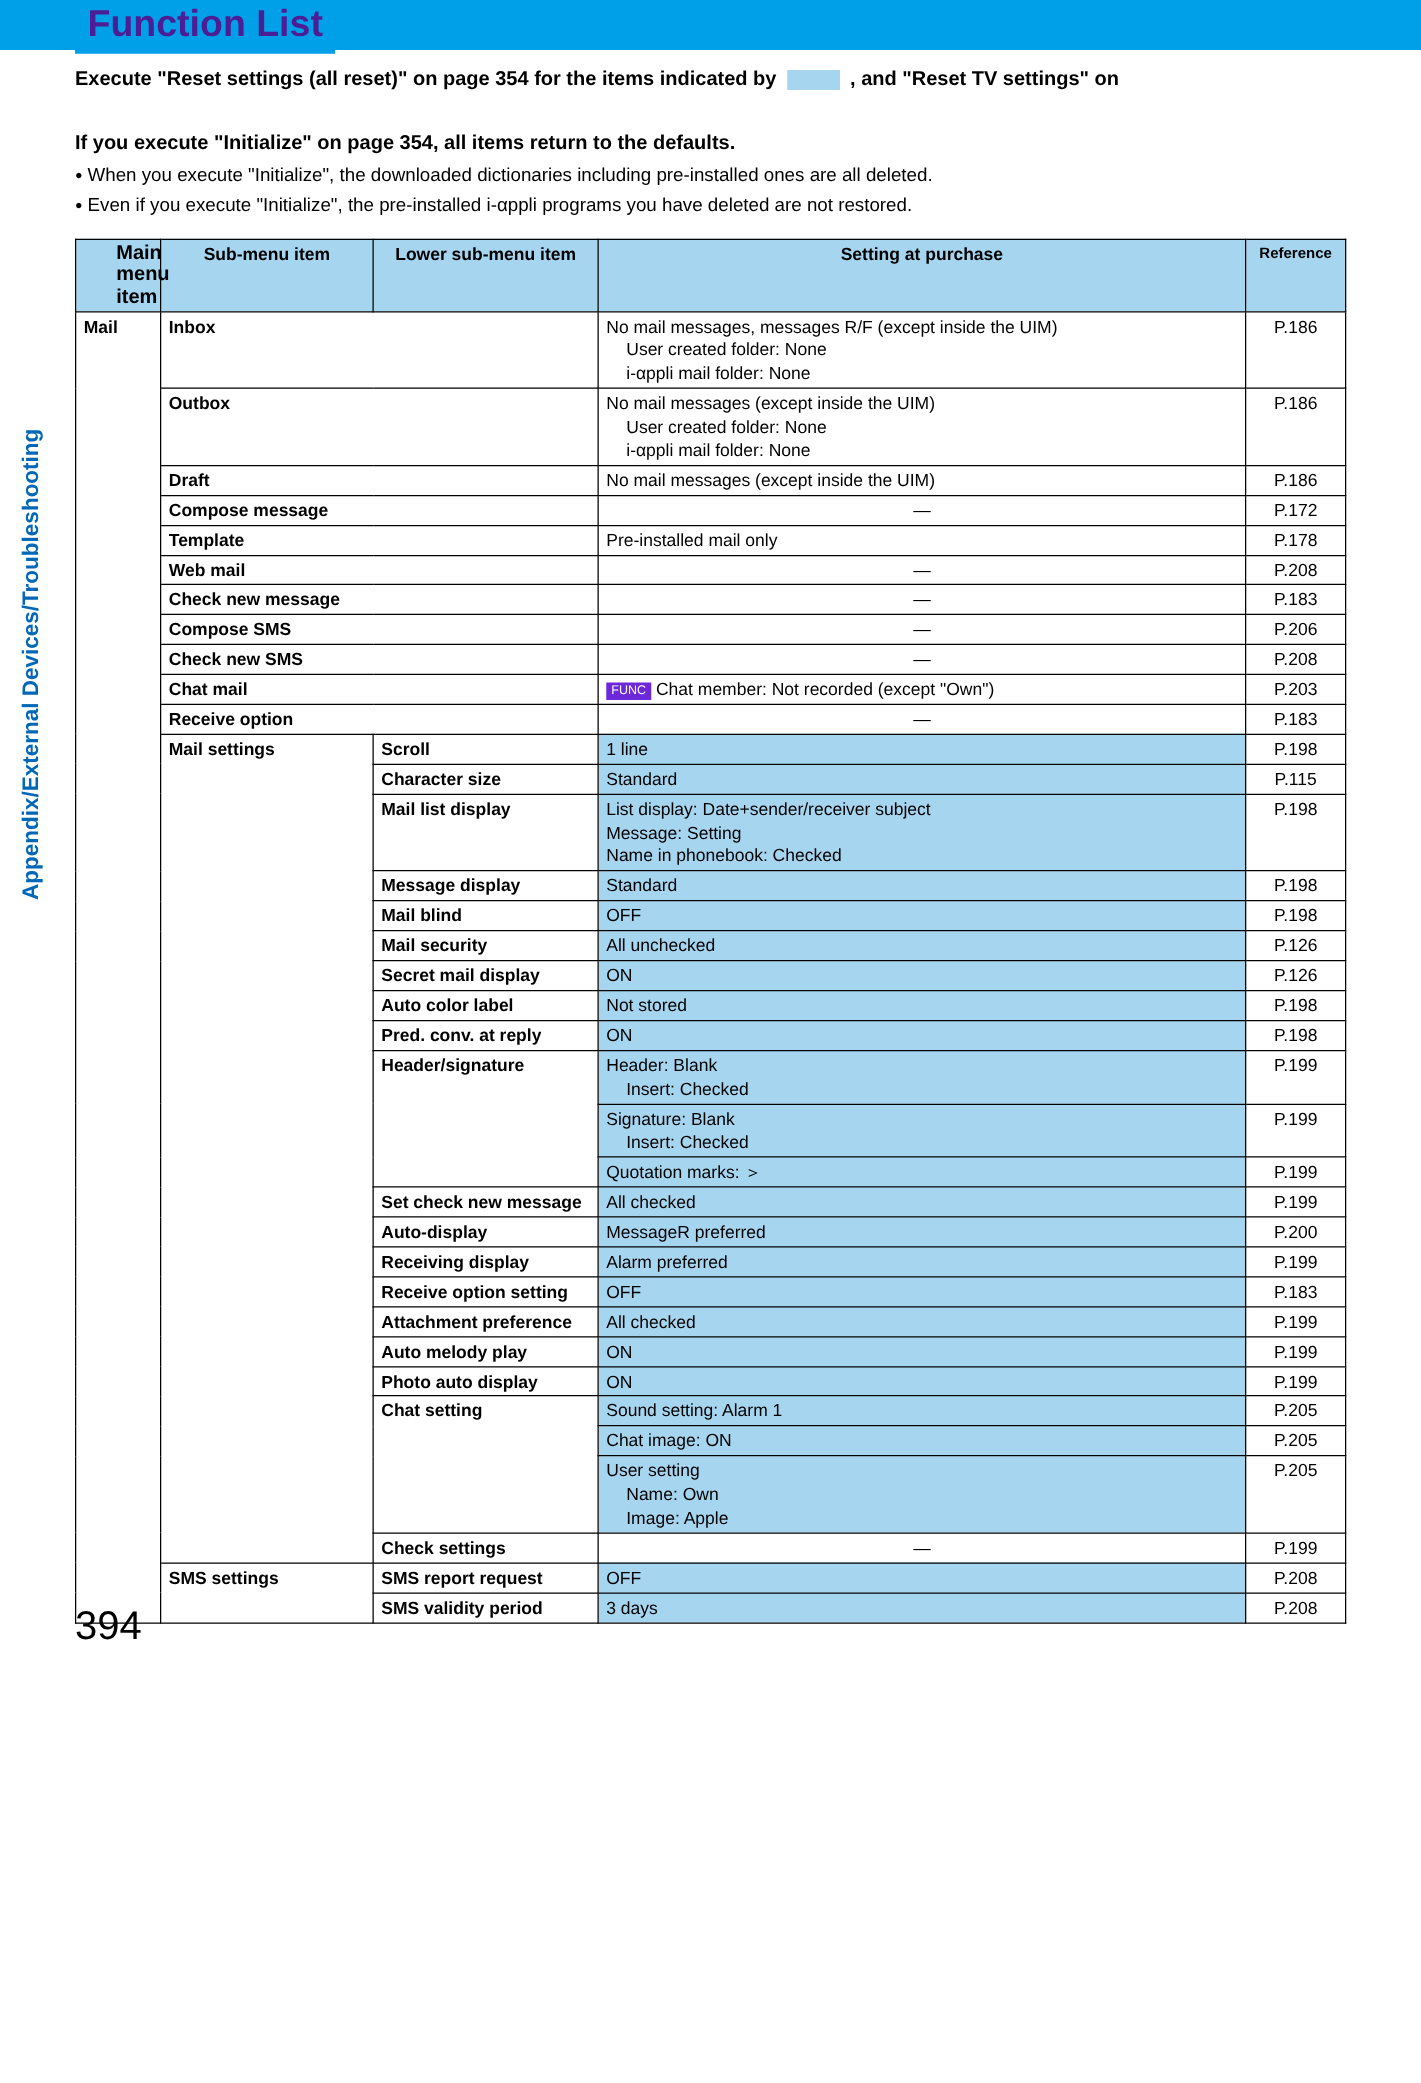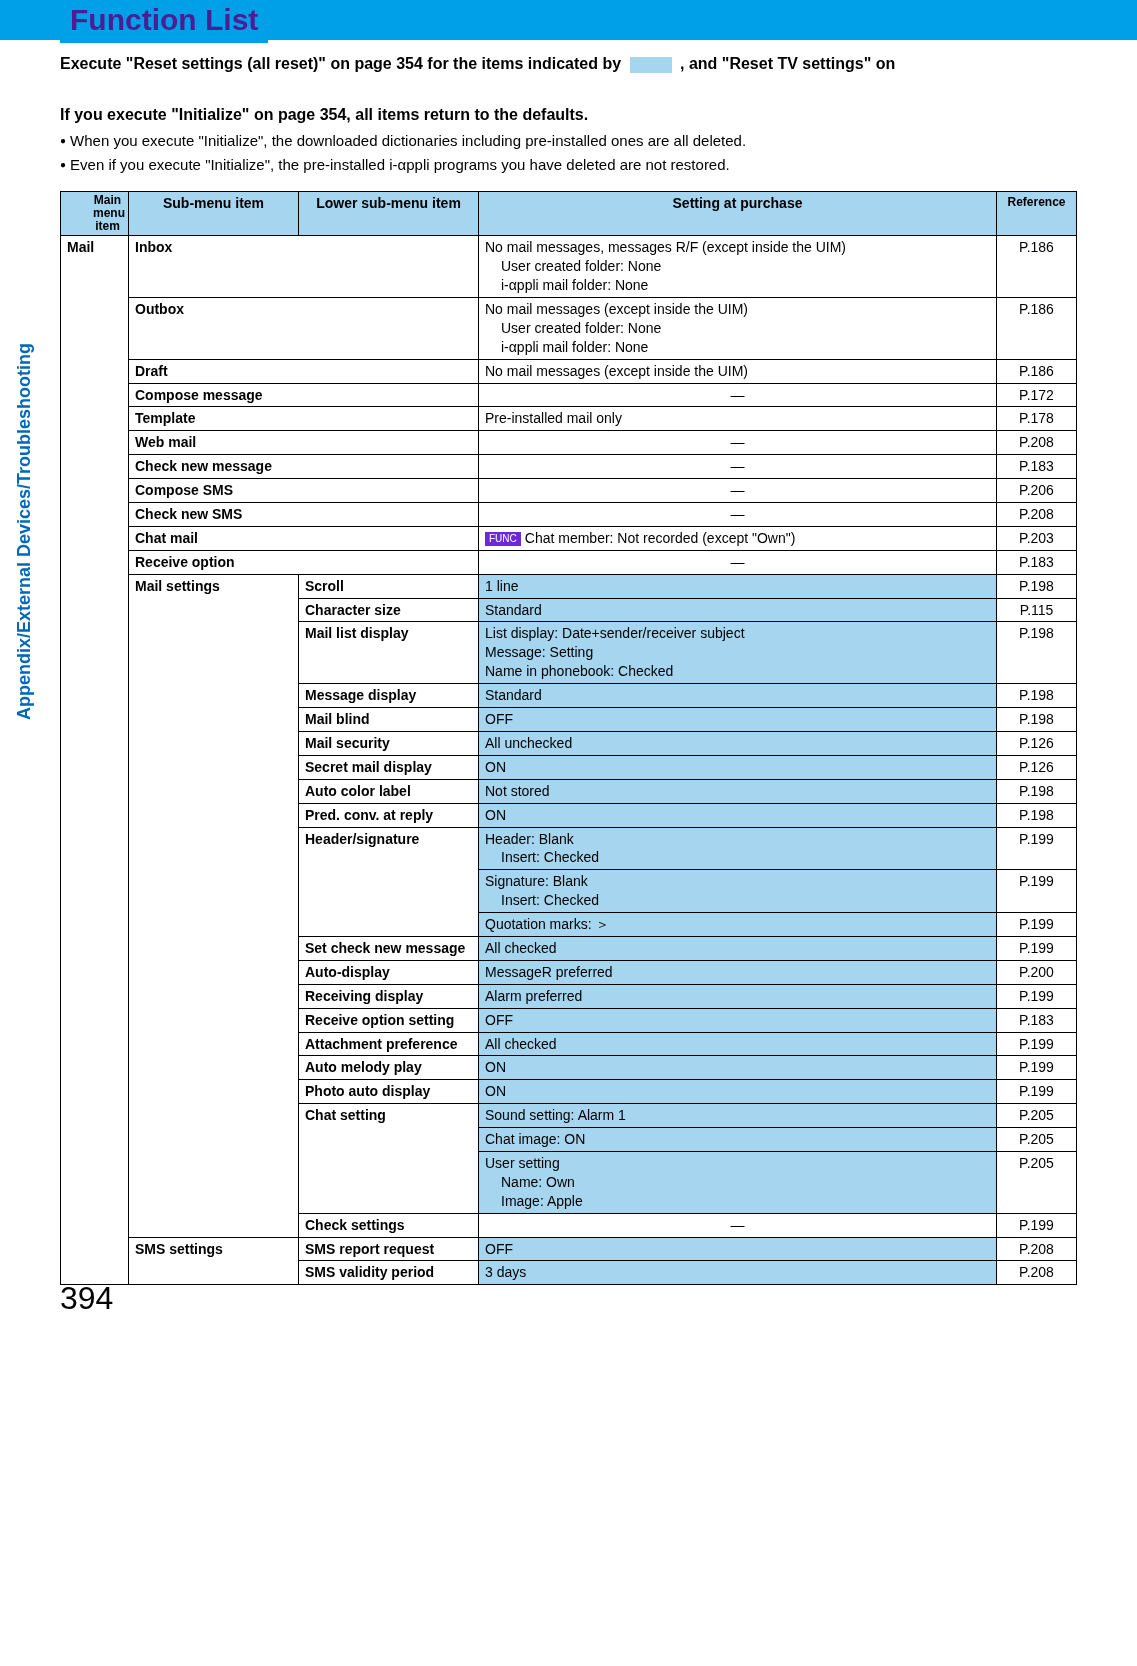--- a/index.html
+++ b/index.html
@@ -64,21 +64,21 @@
     transform: rotate(-90deg);
     transform-origin: left top;
     font-weight: bold;
     color: #0068b7;
     font-size: 18px;
     white-space: nowrap;
   }
   .pagenum {
     position: absolute;
     left: 60px;
-    bottom: 8px;
+    bottom: 20px;
     font-size: 32px;
   }
   table.func {
     border-collapse: collapse;
     width: 100%;
     margin-top: 14px;
     font-size: 14px;
     table-layout: fixed;
   }
   table.func th, table.func td {
@@ -143,21 +143,21 @@
   <table class="func">
     <colgroup>
         <col class="c1">
         <col class="c2">
         <col class="c3">
         <col class="c4">
         <col class="c5">
       </colgroup>
     <thead>
       <tr>
-        <th style="white-space:pre-line;font-size:12px;line-height:1.1;padding-left:32px;">Main
+        <th style="white-space:pre-line;font-size:16px;line-height:1.1;padding-left:32px;">Main
 menu item</th>
         <th>Sub-menu item</th>
         <th>Lower sub-menu item</th>
         <th>Setting at purchase</th>
         <th style="font-size:12px;">Reference</th>
       </tr>
     </thead>
     <tbody>
 
       <tr>

